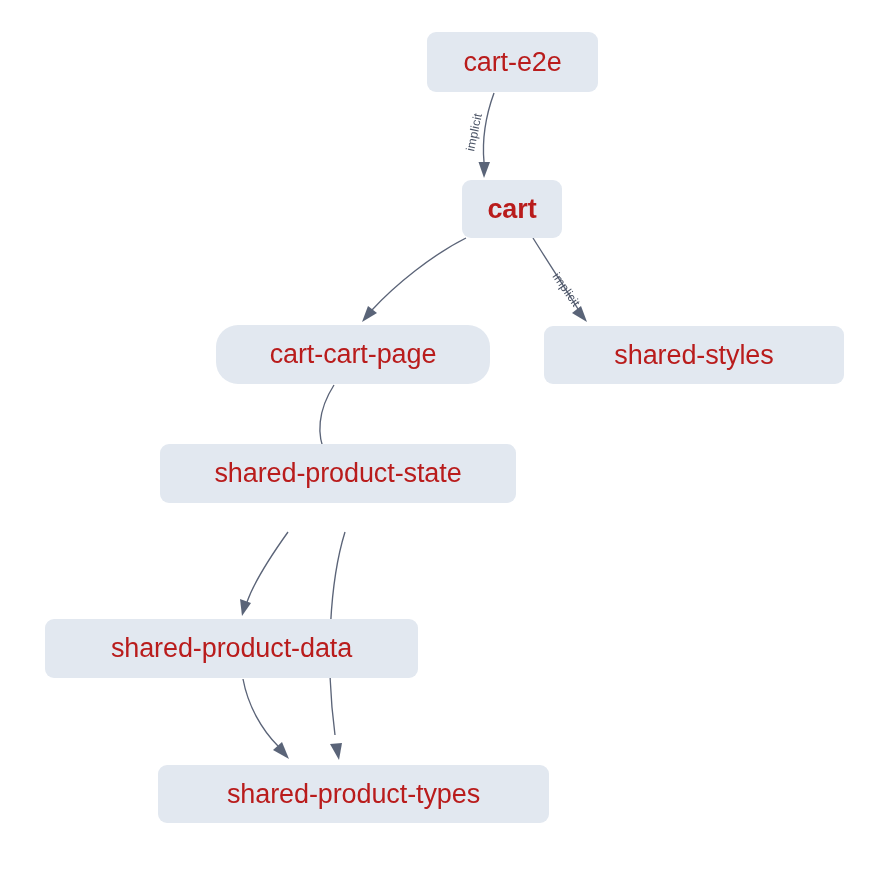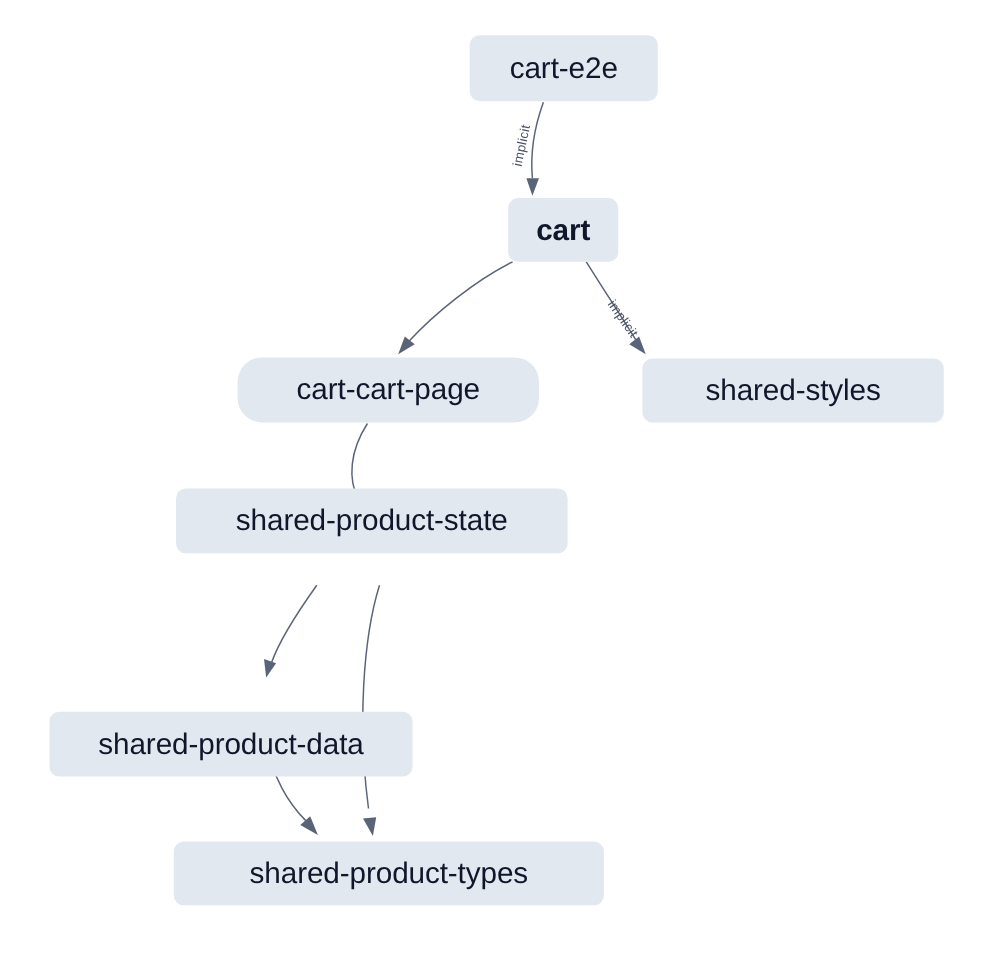--- a/index.html
+++ b/index.html
@@ -45,21 +45,21 @@
     letter-spacing: 0.2px;
   }
   .node {
     position: absolute;
     box-sizing: border-box;
     background: #e2e8f0;
     border-radius: 9px;
     display: flex;
     align-items: center;
     justify-content: center;
-    color: #0f172a;
+    color: #b91c1c;
     font-size: 27px;
     font-weight: 400;
     letter-spacing: -0.1px;
     white-space: nowrap;
     font-family: "Liberation Sans", sans-serif;
   }
 </style>
 </head>
 <body>
 
@@ -111,29 +111,29 @@
   </div>
 
   <div class="node" style="left:462px; top:180px; width:100px; height:58px;font-weight:bold;">
     <span>cart</span>
   </div>
 
   <div class="node" style="left:216px; top:325px; width:274px; height:59px;border-radius:22px;">
     <span>cart-cart-page</span>
   </div>
 
-  <div class="node" style="left:544px; top:326px; width:274px; height:58px;margin-left:40px;">
+  <div class="node" style="left:544px; top:326px; width:300px; height:58px;">
     <span>shared-styles</span>
   </div>
 
   <div class="node" style="left:160px; top:444px; width:356px; height:59px;">
     <span>shared-product-state</span>
   </div>
 
-  <div class="node" style="left:45px; top:647px; width:330px; height:59px;">
+  <div class="node" style="left:45px; top:619px; width:373px; height:59px;">
     <span>shared-product-data</span>
   </div>
 
   <div class="node" style="left:158px; top:765px; width:391px; height:58px;">
     <span>shared-product-types</span>
   </div>
 
 </div>
 
 </body></html>

